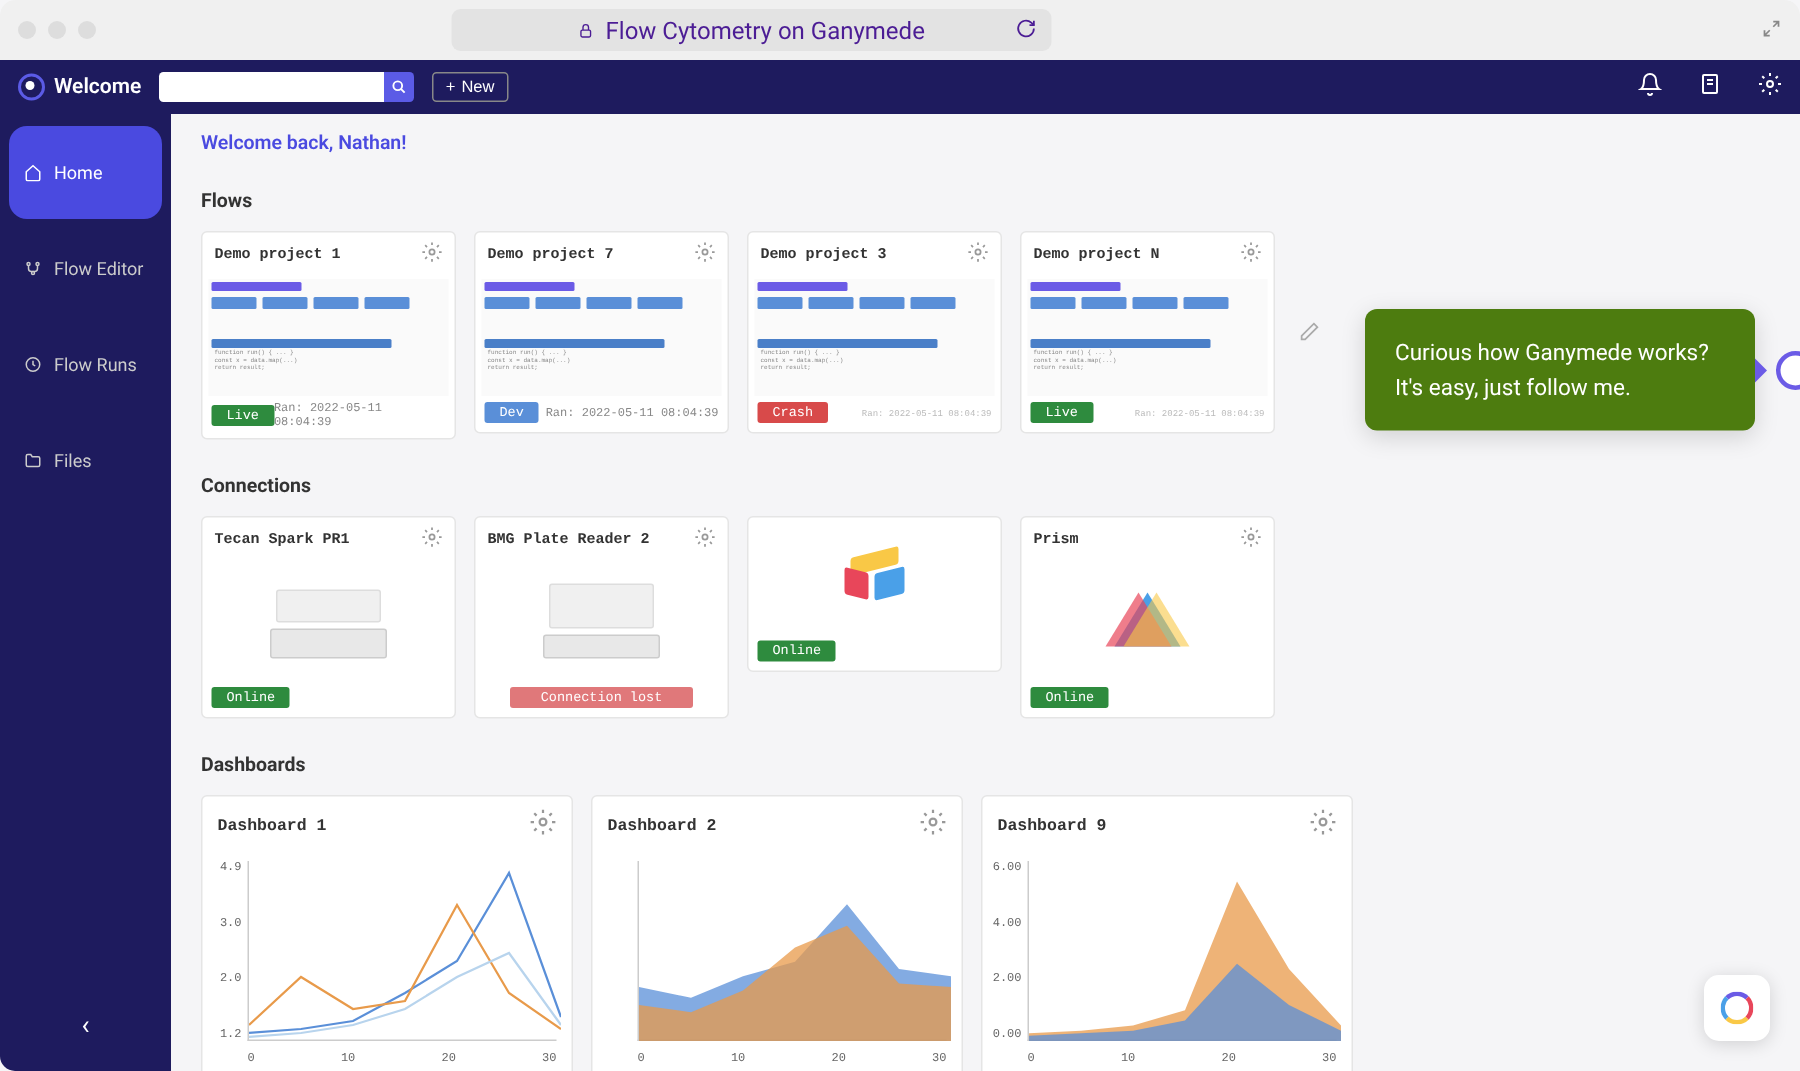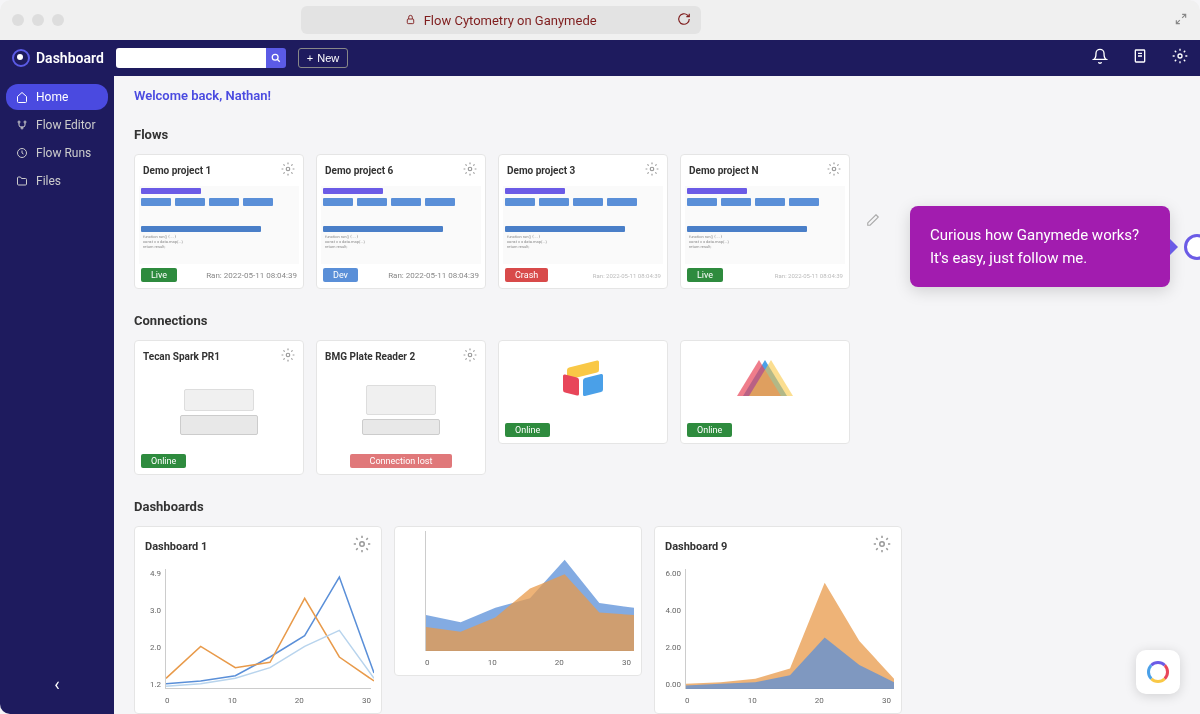--- a/index.html
+++ b/index.html
@@ -2,50 +2,50 @@
 <html><head>
 <meta charset="utf-8">
 <style>
 * { box-sizing: border-box; margin: 0; padding: 0; }
 body { font-family: -apple-system, BlinkMacSystemFont, "Segoe UI", Roboto, sans-serif; background: #f5f5f7; width: 1200px; height: 714px; overflow: hidden; border-radius: 10px; }
 
 
 .browser-chrome { height: 40px; background: #f0f0f0; display: flex; align-items: center; padding: 0 12px; border-radius: 10px 10px 0 0; }
 .traffic-lights { display: flex; gap: 8px; }
 .traffic-light { width: 12px; height: 12px; border-radius: 50%; background: #ddd; }
-.url-bar { flex: 1; max-width: 400px; margin: 1px auto; background: #e3e3e3; border-radius: 6px; height: 28px; display: flex; align-items: center; justify-content: center; gap: 8px; color: #7f1d1d; font-size: 13px; padding: 0 12px; position: relative; }
+.url-bar { flex: 1; max-width: 400px; margin: 1px auto; background: #e3e3e3; border-radius: 6px; height: 28px; display: flex; align-items: center; justify-content: center; gap: 8px; color: #4c1d95; font-size: 16px; padding: 0 12px; position: relative; }
 .url-bar .reload { position: absolute; right: 10px; }
 .expand-btn { margin-left: auto; color: #888; }
 
 
 .app-header { height: 36px; background: #1e1b5e; display: flex; align-items: center; padding: 0 12px; gap: 12px; }
 .logo { display: flex; align-items: center; gap: 6px; color: white; font-weight: 600; font-size: 14px; }
 .logo-circle { width: 18px; height: 18px; border-radius: 50%; border: 2px solid #5b5be6; background: transparent; position: relative; }
 .logo-circle::after { content: ''; position: absolute; width: 6px; height: 6px; background: white; border-radius: 50%; top: 3px; left: 3px; }
 .search-wrap { display: flex; }
 .search-input { width: 150px; height: 20px; border: none; border-radius: 3px 0 0 3px; padding: 0 6px; font-size: 11px; }
 .search-btn { width: 20px; height: 20px; background: #5b5be6; border: none; border-radius: 0 3px 3px 0; color: white; display: flex; align-items: center; justify-content: center; }
 .new-btn { height: 20px; background: transparent; border: 1px solid #888; border-radius: 3px; color: white; font-size: 11px; padding: 0 8px; display: flex; align-items: center; gap: 4px; cursor: pointer; }
 .header-icons { margin-left: auto; display: flex; gap: 24px; color: white; }
 .header-icons svg { width: 16px; height: 16px; }
 
 
 .app-body { display: flex; height: calc(714px - 40px - 36px); }
 .sidebar { width: 114px; background: #1e1b5e; padding: 8px 6px; display: flex; flex-direction: column; }
-.nav-item { display: flex; align-items: center; gap: 8px; color: #ccc; font-size: 12px; padding: 6px 10px; border-radius: 12px; cursor: pointer; margin-bottom: 2px; }
+.nav-item { display: flex; align-items: center; gap: 8px; color: #ccc; font-size: 12px; padding: 24px 10px; border-radius: 12px; cursor: pointer; margin-bottom: 2px; }
 .nav-item.active { background: #4a4ae0; color: white; }
 .nav-item svg { width: 12px; height: 12px; flex-shrink: 0; }
 .sidebar-collapse { margin-top: auto; color: white; text-align: center; padding: 12px; font-size: 18px; cursor: pointer; }
 
 .main { flex: 1; padding: 12px 20px; overflow-y: auto; position: relative; }
 .welcome { color: #4a4ae0; font-weight: 600; font-size: 13px; margin-bottom: 24px; }
 .section-title { font-weight: 700; font-size: 13px; color: #333; margin-bottom: 12px; }
 .section { margin-bottom: 24px; }
 
-.card-row { display: flex; gap: 12px; align-items: flex-start; }
+.card-row { display: flex; gap: 12px; align-items: flex-start; font-family: Liberation Mono, monospace; }
 .card { background: white; border: 1px solid #e5e5e5; border-radius: 4px; width: 170px; position: relative; }
 .card-header { display: flex; align-items: center; justify-content: space-between; padding: 6px 8px; }
 .card-title { font-size: 10px; font-weight: 700; color: #333; }
 .gear-icon { color: #999; cursor: pointer; }
 .gear-icon svg { width: 14px; height: 14px; }
 
 .flow-preview { height: 78px; background: #fafafa; margin: 0 4px; position: relative; overflow: hidden; }
 .fp-bar { position: absolute; height: 8px; border-radius: 1px; }
 .fp-purple { background: #6b5be6; }
 .fp-blue { background: #5a8fd8; }
@@ -78,21 +78,21 @@
 .dash-header { display: flex; justify-content: space-between; align-items: center; padding: 8px 10px; }
 .dash-title { font-size: 11px; font-weight: 700; color: #333; }
 .dash-gear svg { width: 18px; height: 18px; color: #999; }
 .dash-chart { height: 140px; padding: 4px 10px 0 30px; position: relative; }
 .y-axis { position: absolute; left: 6px; top: 4px; bottom: 16px; display: flex; flex-direction: column; justify-content: space-between; font-size: 8px; color: #666; text-align: right; width: 20px; }
 .x-axis { position: absolute; bottom: 0; left: 30px; right: 10px; display: flex; justify-content: space-between; font-size: 8px; color: #666; }
 .chart-area { position: absolute; left: 30px; right: 10px; top: 4px; bottom: 16px; border-left: 1px solid #ccc; border-bottom: 1px solid #ccc; }
 
 
 .tooltip-wrap { position: absolute; right: -10px; top: 130px; display: flex; align-items: center; }
-.tooltip { background: #a21caf; color: white; padding: 18px 20px; border-radius: 8px; width: 260px; font-size: 15px; line-height: 1.5; position: relative; box-shadow: 0 4px 16px rgba(0,0,0,0.15); }
+.tooltip { background: #4d7c0f; color: white; padding: 18px 20px; border-radius: 8px; width: 260px; font-size: 15px; line-height: 1.5; position: relative; box-shadow: 0 4px 16px rgba(0,0,0,0.15); }
 .tooltip::after { content: ''; position: absolute; right: -8px; top: 50%; transform: translateY(-50%); border-left: 8px solid #6b5be6; border-top: 8px solid transparent; border-bottom: 8px solid transparent; }
 .tooltip-target { width: 26px; height: 26px; border: 3px solid #6b5be6; border-radius: 50%; margin-left: 14px; background: white; }
 
 
 .help-widget { position: absolute; right: 20px; bottom: 20px; width: 44px; height: 44px; background: white; border-radius: 10px; box-shadow: 0 2px 12px rgba(0,0,0,0.15); display: flex; align-items: center; justify-content: center; cursor: pointer; }
 .help-circle { width: 22px; height: 22px; border-radius: 50%; border: 3px solid; border-color: #6b5be6 #e8465a #f9c846 #4aa0e8; }
 </style>
 </head>
 <body>
 
@@ -120,21 +120,21 @@
   <div class="expand-btn">
     <svg width="14" height="14" viewBox="0 0 24 24" fill="none" stroke="currentColor" stroke-width="2">
         <path d="M4 20l6-6M20 4l-6 6M14 4h6v6M10 20H4v-6"></path>
       </svg>
   </div>
 </div>
 
 <div class="app-header">
   <div class="logo">
     <div class="logo-circle"></div>
-    <span>Dashboard</span>
+    <span>Welcome</span>
   </div>
   <div class="search-wrap">
     <input class="search-input" style="">
     <button class="search-btn">
       <svg width="10" height="10" viewBox="0 0 24 24" fill="none" stroke="white" stroke-width="3">
           <circle cx="10" cy="10" r="7"></circle>
           <path d="M21 21l-6-6"></path>
         </svg>
     </button>
   </div>
@@ -216,21 +216,21 @@
     <div class="fp-bar fp-blue2" style="top:40px;left:2px;width:120px;height:6px"></div>
     <div class="fp-text" style="top:48px;left:4px;right:4px;">function run() { ... }<br>const x = data.map(...)<br>return result;</div>
   </div>
       <div class="card-footer">
         <span class="badge live">Live</span>
         <span class="ran-text" style="">Ran: 2022-05-11 08:04:39</span>
       </div>
     </div>
     <div class="card">
       <div class="card-header">
-        <span class="card-title">Demo project 6</span>
+        <span class="card-title">Demo project 7</span>
         <span class="gear-icon"><svg viewBox="0 0 24 24" fill="none" stroke="currentColor" stroke-width="2">
                   <circle cx="12" cy="12" r="3"></circle>
                   <path d="M12 1v3m0 16v3M4.2 4.2l2.1 2.1m11.4 11.4l2.1 2.1M1 12h3m16 0h3M4.2 19.8l2.1-2.1m11.4-11.4l2.1-2.1"></path>
                 </svg></span>
       </div>
       <div class="flow-preview">
     <div class="fp-bar fp-purple" style="top:2px;left:2px;width:60px;height:6px"></div>
     <div class="fp-bar fp-blue" style="top:12px;left:2px;width:30px"></div>
     <div class="fp-bar fp-blue" style="top:12px;left:36px;width:30px"></div>
     <div class="fp-bar fp-blue" style="top:12px;left:70px;width:30px"></div>
@@ -338,20 +338,27 @@
                 <div class="at-top"></div>
                 <div class="at-left"></div>
                 <div class="at-right"></div>
               </div>
             </div>
       <div class="card-footer" style="">
         <span class="badge online">Online</span>
       </div>
     </div>
     <div class="card">
+      <div class="card-header">
+        <span class="card-title">Prism</span>
+        <span class="gear-icon"><svg viewBox="0 0 24 24" fill="none" stroke="currentColor" stroke-width="2">
+                  <circle cx="12" cy="12" r="3"></circle>
+                  <path d="M12 1v3m0 16v3M4.2 4.2l2.1 2.1m11.4 11.4l2.1 2.1M1 12h3m16 0h3M4.2 19.8l2.1-2.1m11.4-11.4l2.1-2.1"></path>
+                </svg></span>
+      </div>
       <div class="conn-body">
               <div class="prism-icon">
                 <div class="prism-tri" style="border-bottom-color:#4aa0e8;left:0"></div>
                 <div class="prism-tri" style="border-bottom-color:#e8465a;left:-6px;opacity:0.7"></div>
                 <div class="prism-tri" style="border-bottom-color:#f9c846;left:6px;opacity:0.6"></div>
               </div>
             </div>
       <div class="card-footer" style="">
         <span class="badge online">Online</span>
       </div>
@@ -386,20 +393,27 @@
               </div>
         <div class="x-axis">
                 <div>0</div>
                 <div>10</div>
                 <div>20</div>
                 <div>30</div>
               </div>
       </div>
     </div>
     <div class="dash-card">
+      <div class="dash-header">
+        <span class="dash-title">Dashboard 2</span>
+        <span class="dash-gear"><svg viewBox="0 0 24 24" fill="none" stroke="currentColor" stroke-width="2">
+                  <circle cx="12" cy="12" r="3"></circle>
+                  <path d="M12 1v3m0 16v3M4.2 4.2l2.1 2.1m11.4 11.4l2.1 2.1M1 12h3m16 0h3M4.2 19.8l2.1-2.1m11.4-11.4l2.1-2.1"></path>
+                </svg></span>
+      </div>
       <div class="dash-chart">
         <div class="y-axis"></div>
         <div class="chart-area">
                 <svg width="208" height="120" style="position:absolute;left:0;top:0">
                   <path d="M 0,120 L 0,84 L 34.666666666666664,91.2 L 69.33333333333333,76.80000000000001 L 104,67.19999999999999 L 138.66666666666666,28.799999999999997 L 173.33333333333334,72 L 208,76.80000000000001 L 208,120 Z" fill="#5a8fd8" opacity="0.75"></path>
                   <path d="M 0,120 L 0,96 L 34.666666666666664,100.8 L 69.33333333333333,86.4 L 104,57.599999999999994 L 138.66666666666666,43.2 L 173.33333333333334,81.6 L 208,84 L 208,120 Z" fill="#e89a4a" opacity="0.75"></path>
                 </svg>
               </div>
         <div class="x-axis">
                 <div>0</div>

